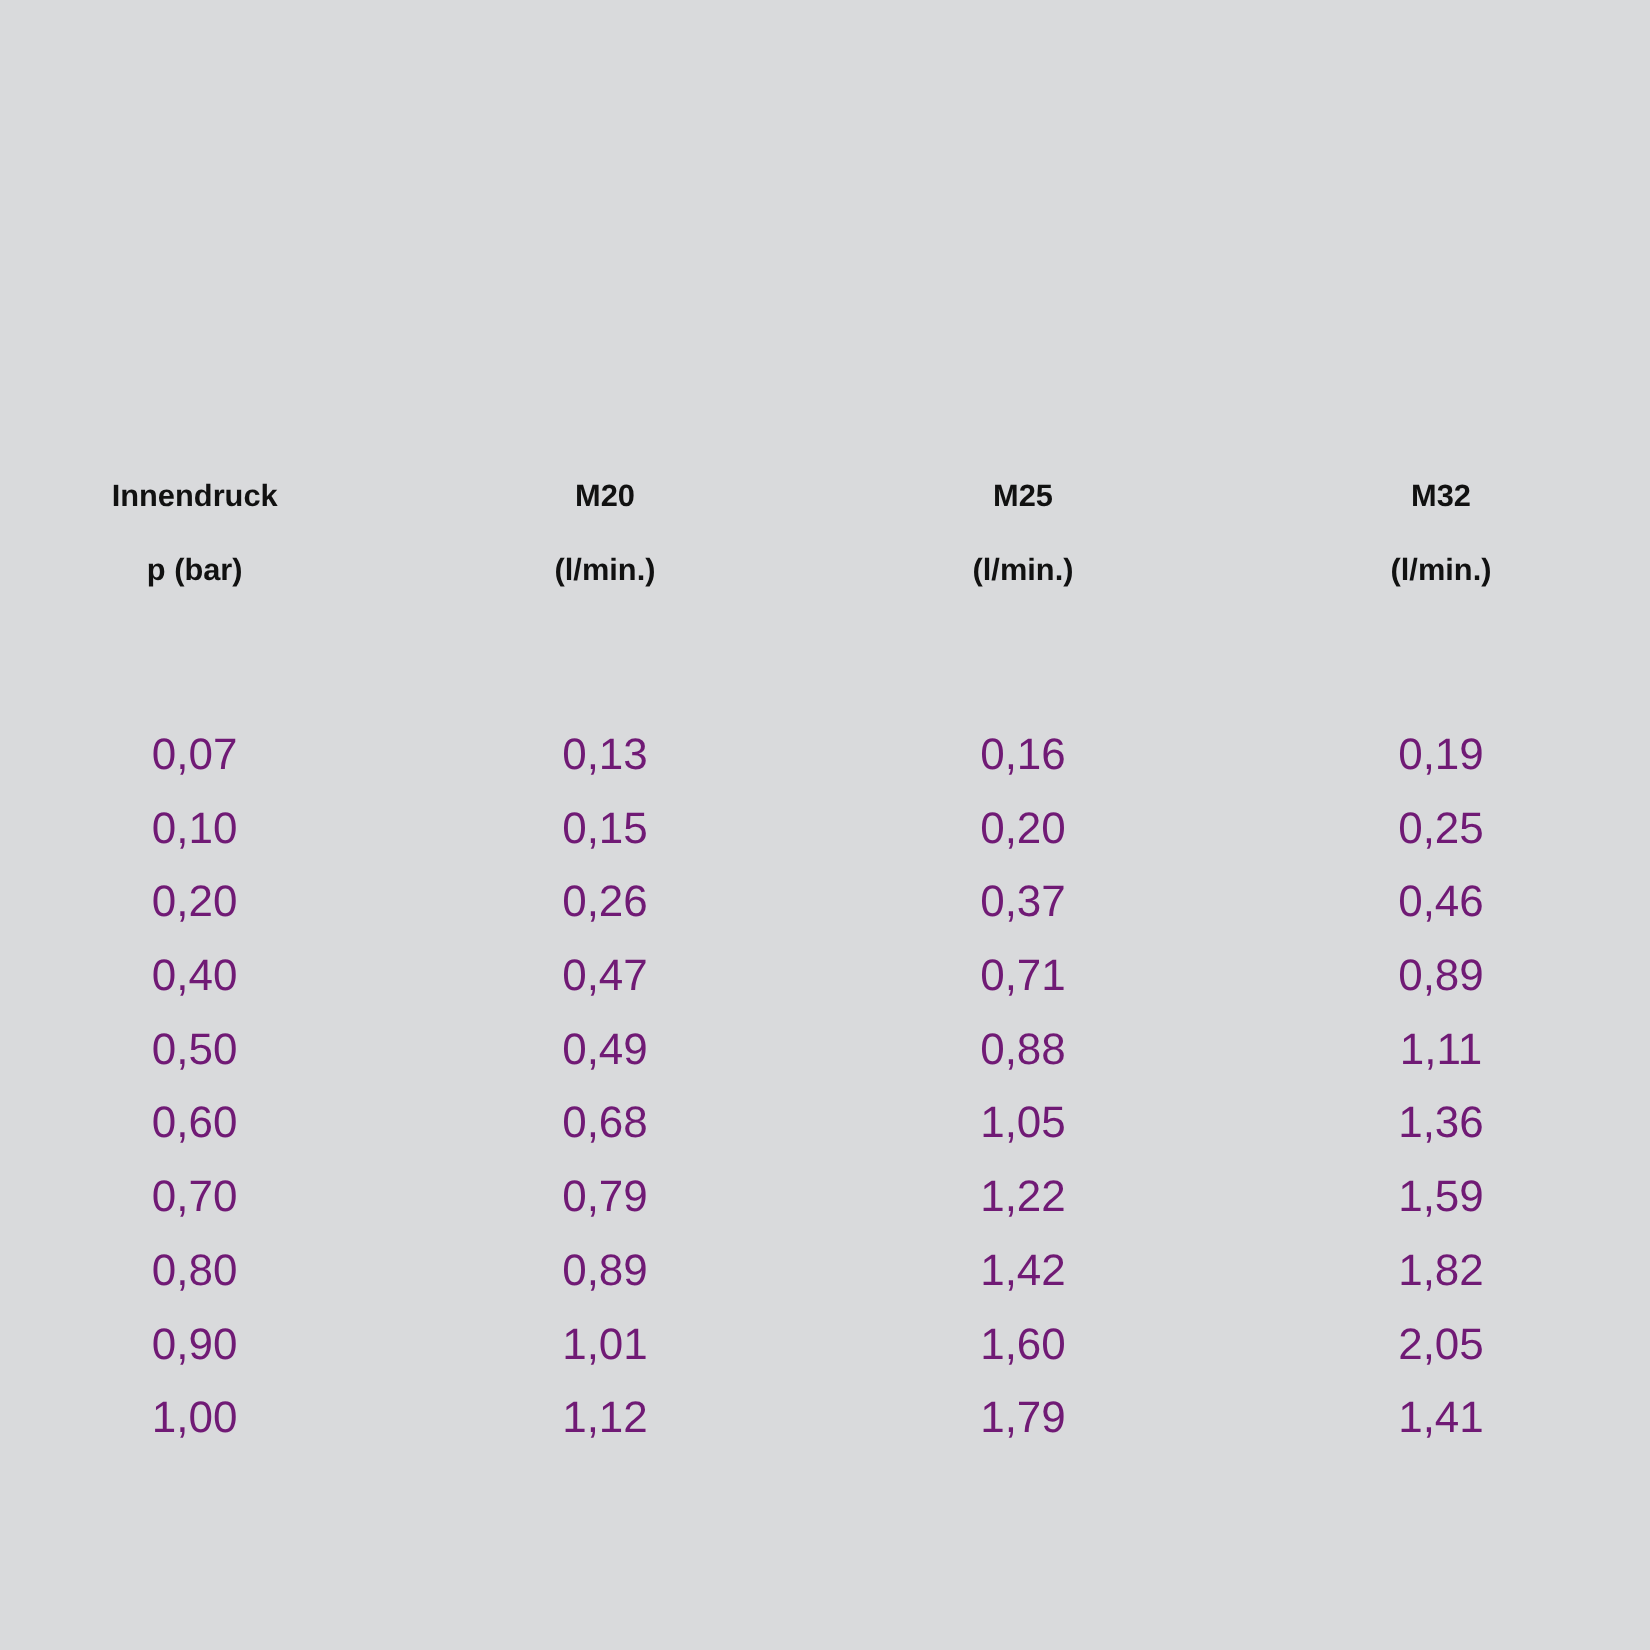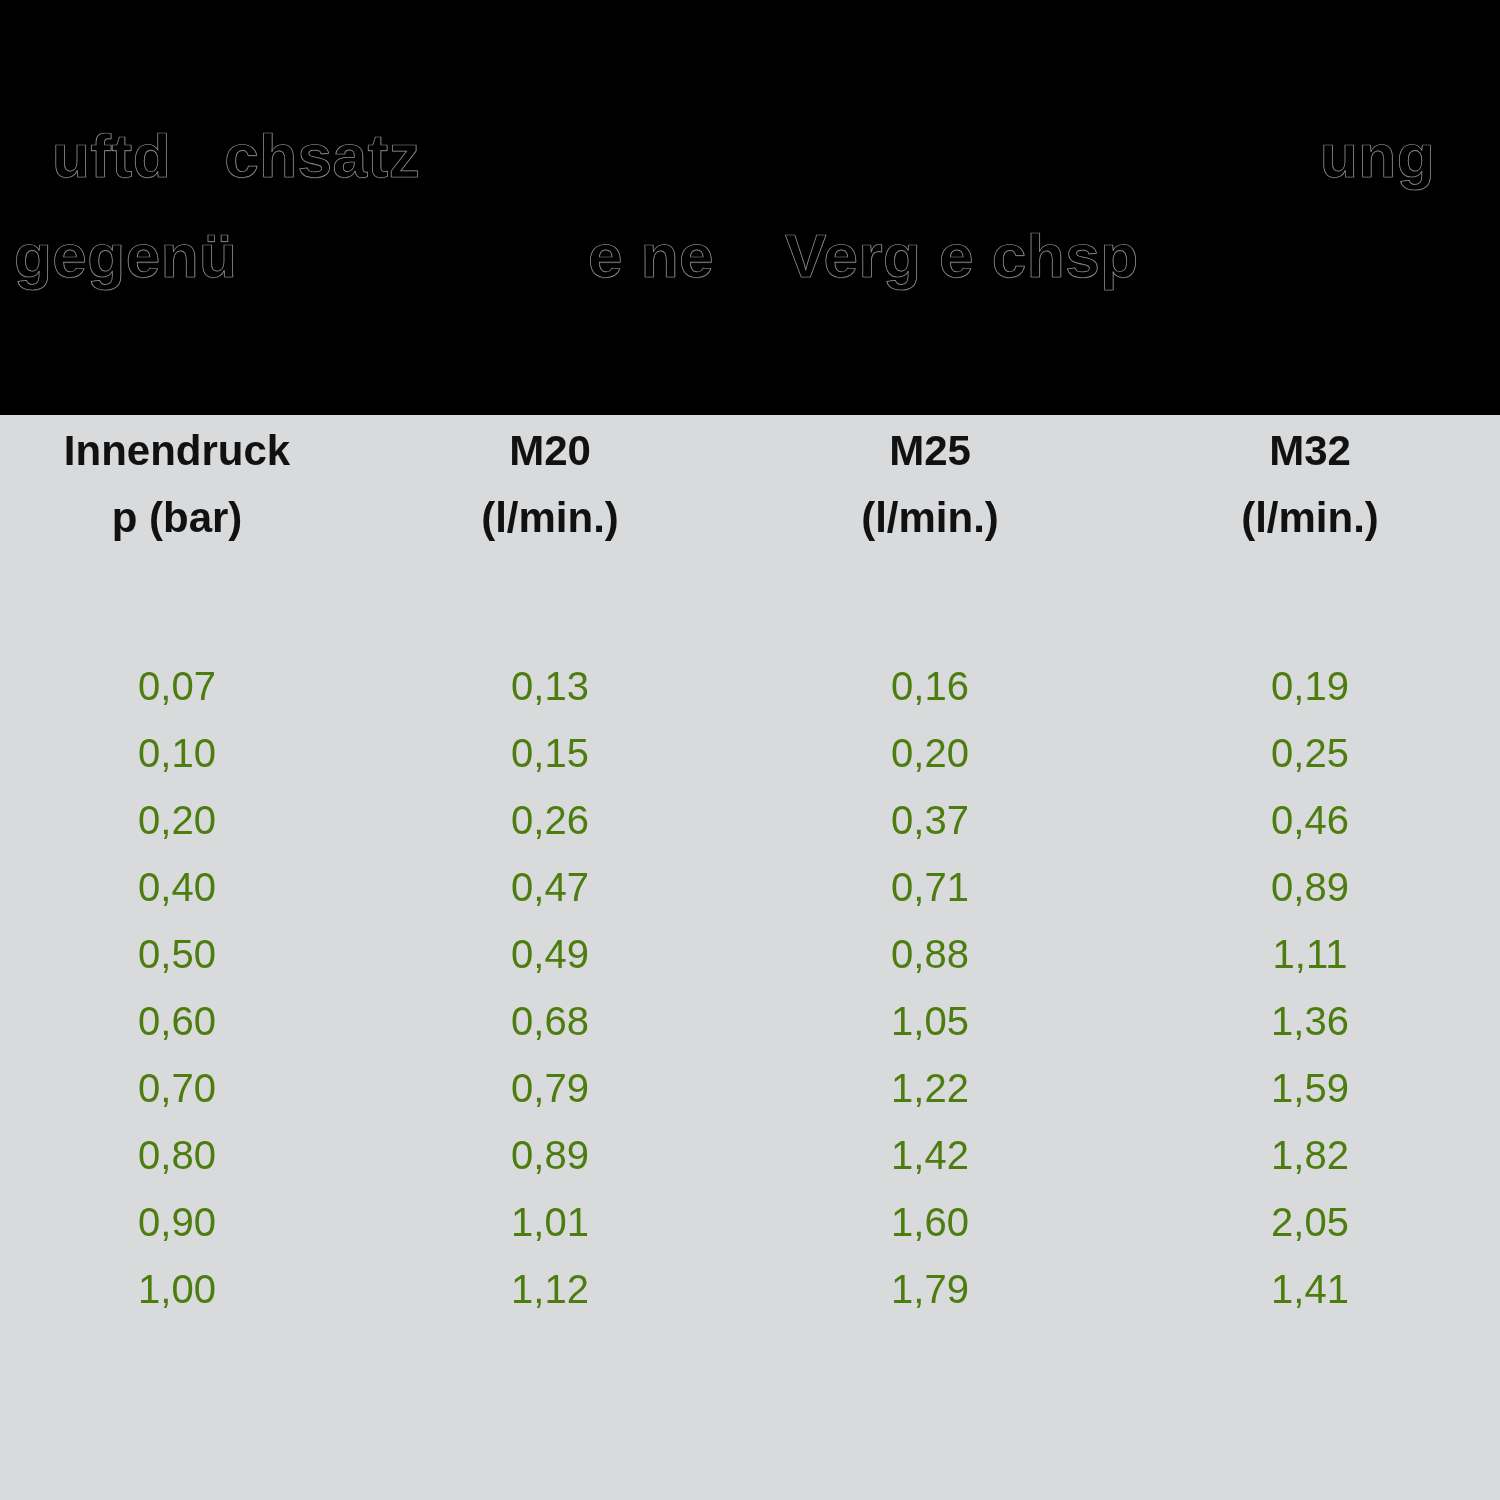--- a/index.html
+++ b/index.html
@@ -75,60 +75,54 @@
   table.datatable col.c2 { width: 380px; }
   table.datatable col.c3 { width: 380px; }
   table.datatable col.c4 { width: 380px; }
 
   th.colhead {
     padding: 0;
     vertical-align: top;
     text-align: center;
     font-weight: bold;
     color: #111111;
-    font-size: 42px;
+    font-size: 28px;
   }
   th.colhead .hl1 {
     display: block;
     height: 72px;
     line-height: 72px;
     white-space: pre;
   }
   th.colhead .hl2 {
     display: block;
     height: 74px;
     line-height: 62px;
     white-space: pre;
   }
   .spacer-row td { height: 92px; padding: 0; }
 
   td.cell {
     text-align: center;
     font-size: 40px;
-    color: #4d7c0f;
+    color: #701a75;
     font-weight: normal;
     height: 67px;
     padding: 0;
     white-space: pre;
   }
 
   
   td.cell.c1, th.colhead.c1 { padding-right: 6px; }
 </style>
 </head>
 <body>
 
 <div class="page">
 
-  <div class="title-banner">
-    <div class="title-line title-line-1">uftd   chsatz</div>
-    <div class="title-line title-line-1b">ung</div>
-    <div class="title-line title-line-2">gegenü</div>
-    <div class="title-line title-line-2b">e ne    Verg e chsp</div>
-  </div>
 
   <div class="table-area">
     <table class="datatable">
       <colgroup>
         <col class="c1">
           <col class="c2">
           <col class="c3">
           <col class="c4">
       </colgroup>
       <thead>

